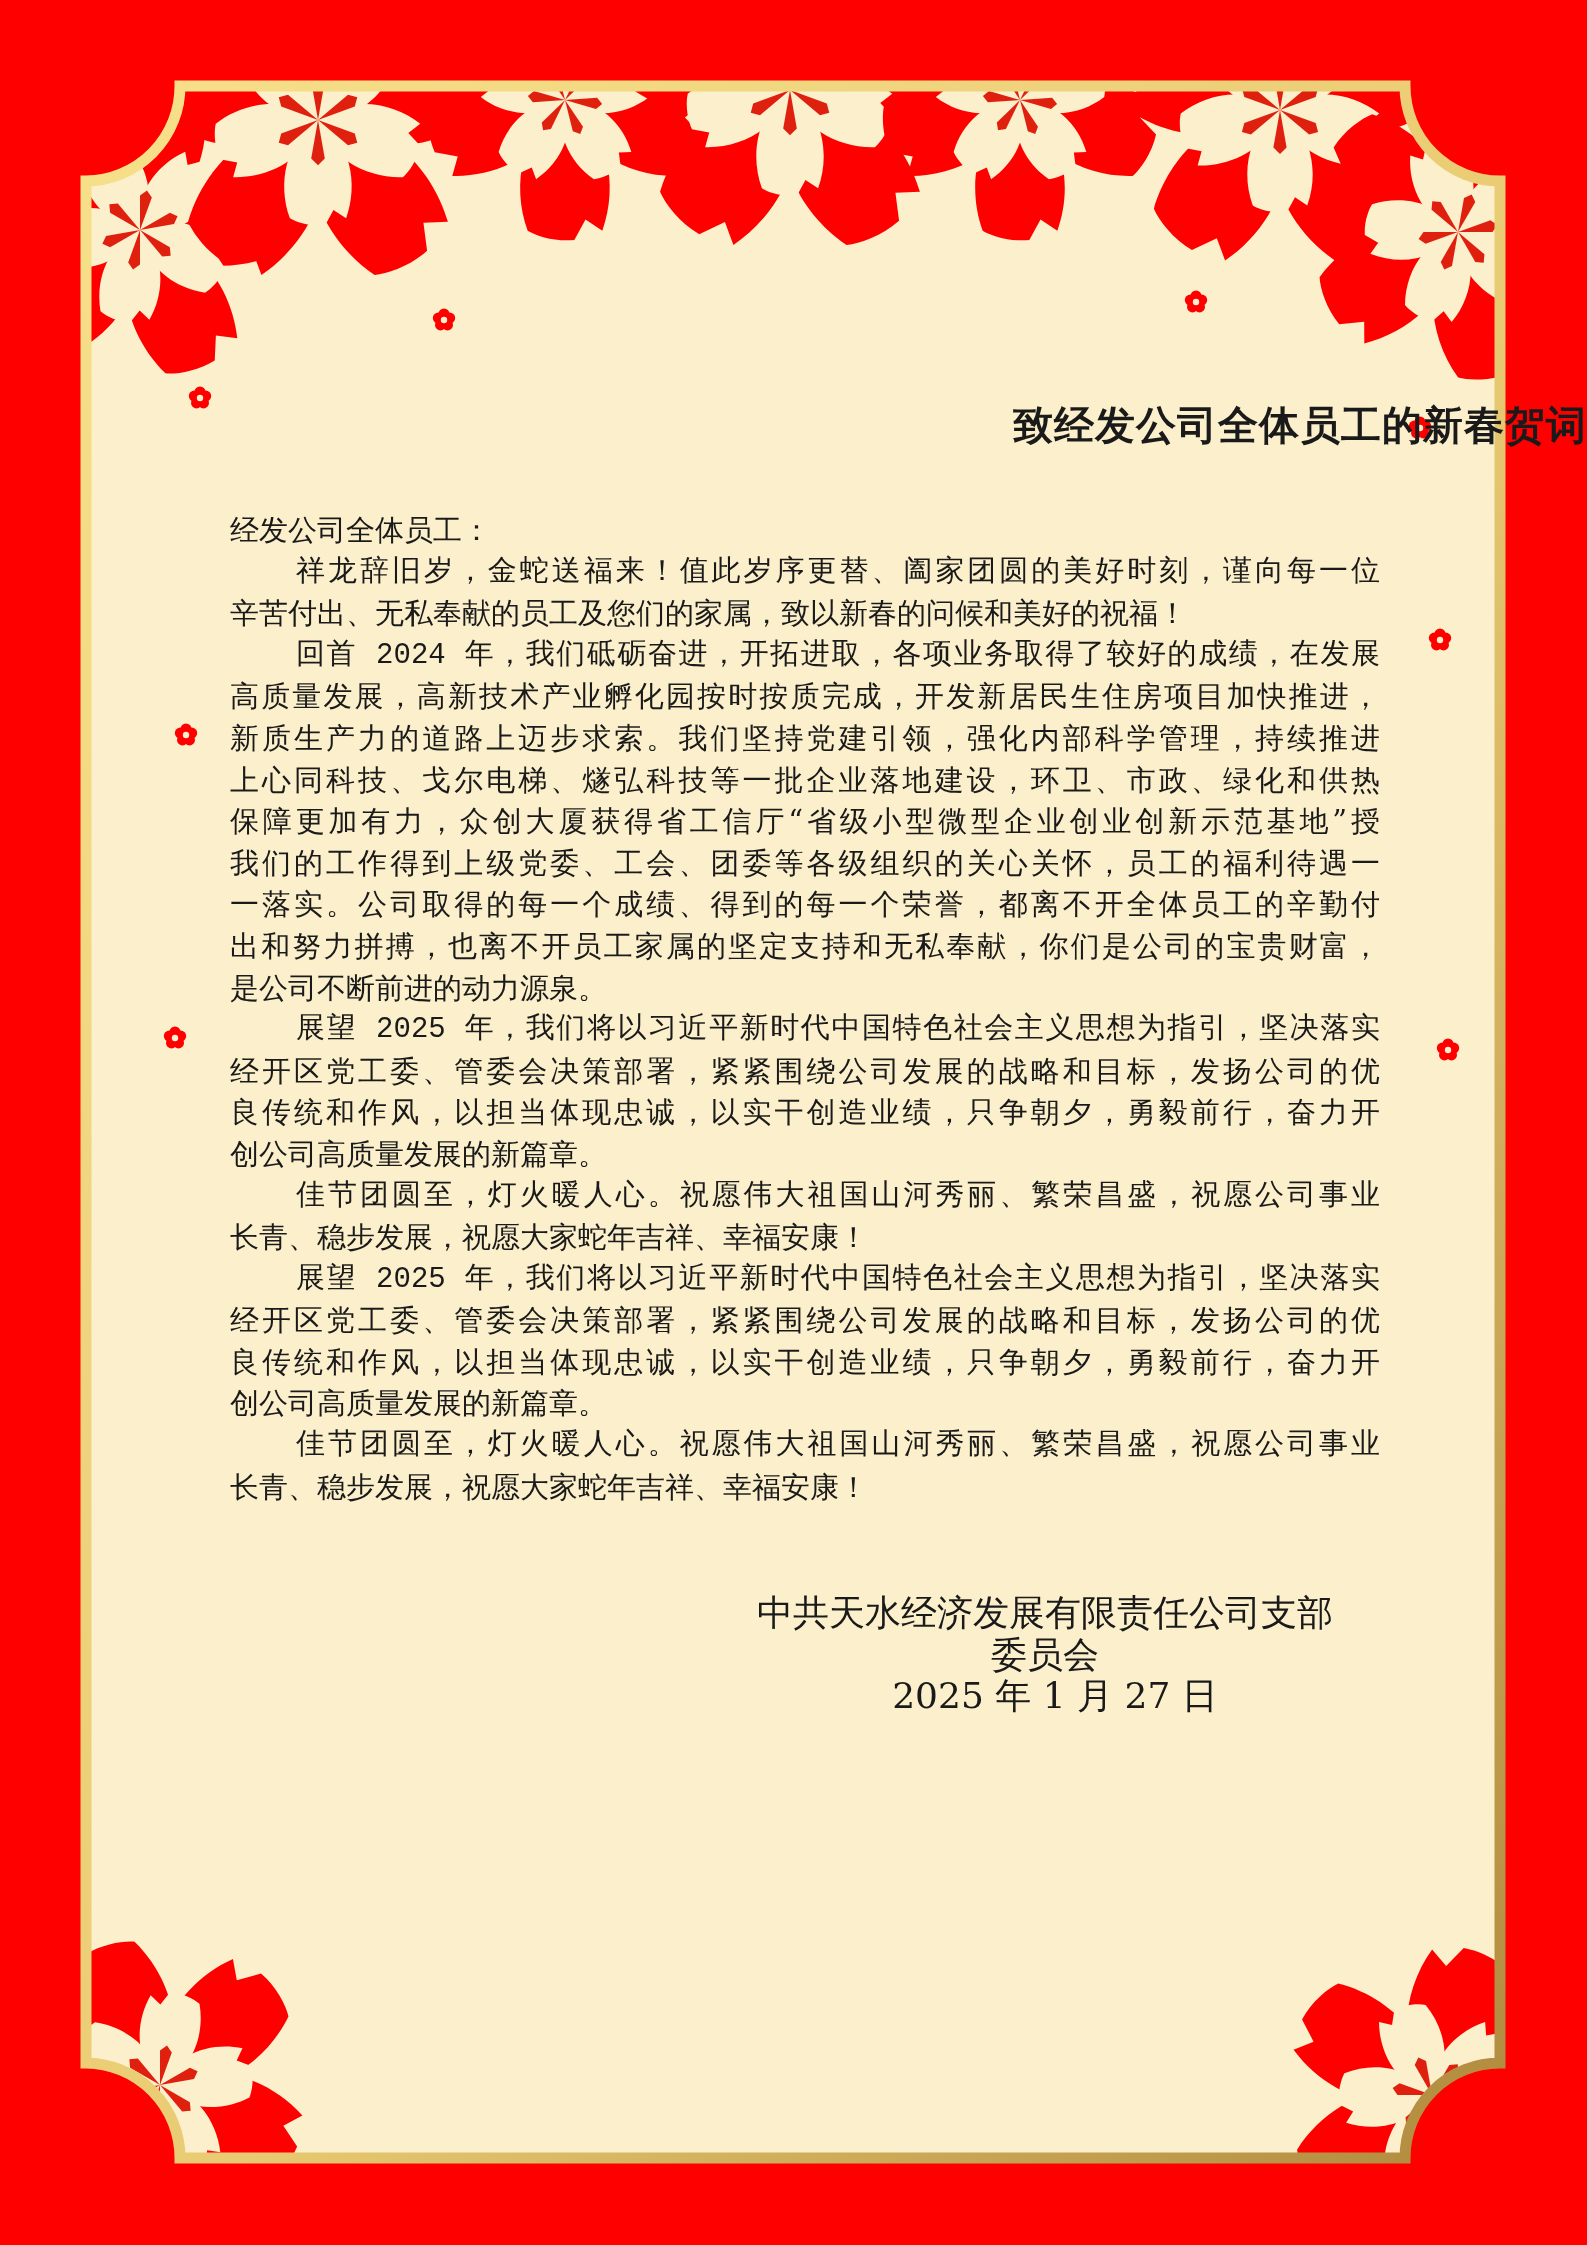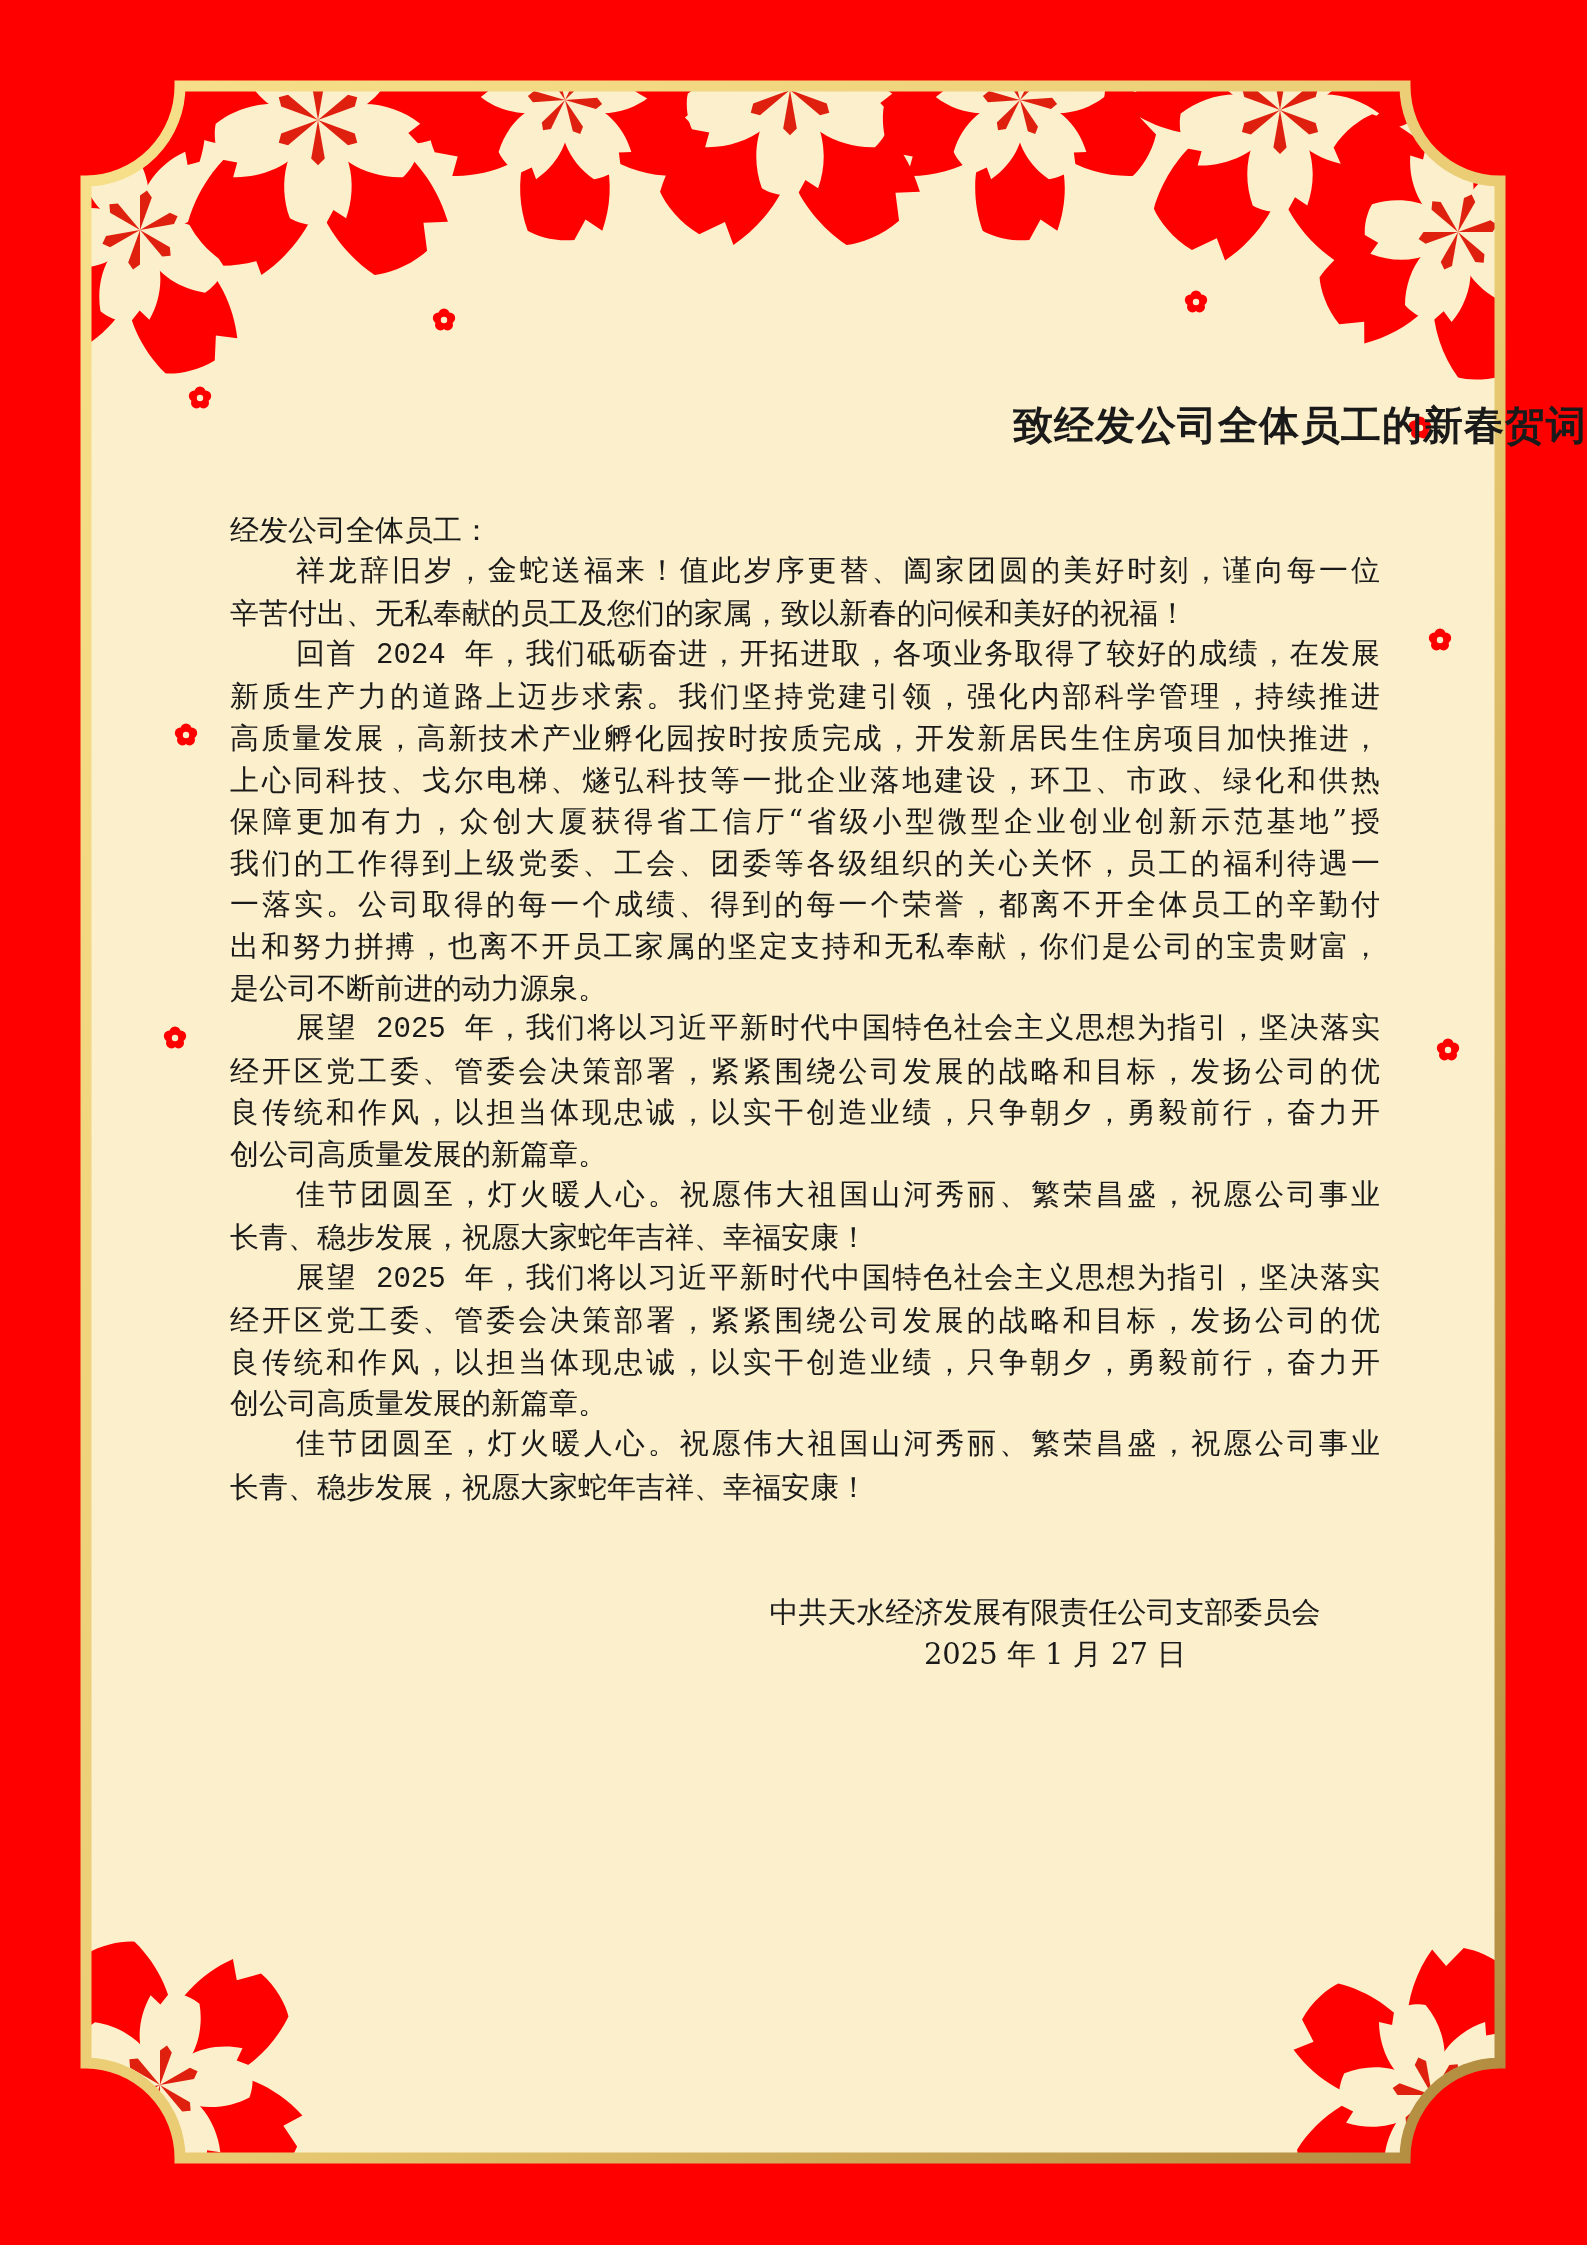--- a/index.html
+++ b/index.html
@@ -19,21 +19,21 @@
     font-size: 29px; color: #1a1a1a; line-height: 41.6px;
   }
   .line {
     display: block; white-space: nowrap; height: 41.6px;
     text-align: justify; text-align-last: justify;
   }
   .line.last { text-align-last: left; }
   .line.indent { padding-left: 66px; font-family: Liberation Mono, monospace; }
   .sign {
     position: absolute; top: 1592px; left: 740px; width: 610px;
-    font-size: 29px; color: #1a1a1a; line-height: 41.6px; text-align: center;
+    font-size: 36px; color: #1a1a1a; line-height: 41.6px; text-align: center;
   }
   .sign .s1 { display: block; }
   .sign .s2 { display: block; padding-left: 20px; }
   .sign .s3 { display: block; padding-left: 20px; }
 </style>
 </head>
 <body>
 
 <svg class="frame-svg" viewBox="0 0 1587 2245" xmlns="http://www.w3.org/2000/svg">
   <defs>
@@ -223,22 +223,22 @@
 </svg>
 
 <div class="title">致经发公司全体员工的新春贺词</div>
 
 <div class="body-text">
   <span class="line last">经发公司全体员工：</span>
   <div id="lines">
       <span class="line indent">祥龙辞旧岁，金蛇送福来！值此岁序更替、阖家团圆的美好时刻，谨向每一位</span>
       <span class="line last">辛苦付出、无私奉献的员工及您们的家属，致以新春的问候和美好的祝福！</span>
       <span class="line indent">回首 2024 年，我们砥砺奋进，开拓进取，各项业务取得了较好的成绩，在发展</span>
+      <span class="line">高质量发展，高新技术产业孵化园按时按质完成，开发新居民生住房项目加快推进，</span>
       <span class="line">新质生产力的道路上迈步求索。我们坚持党建引领，强化内部科学管理，持续推进</span>
-      <span class="line">高质量发展，高新技术产业孵化园按时按质完成，开发新居民生住房项目加快推进，</span>
       <span class="line">上心同科技、戈尔电梯、燧弘科技等一批企业落地建设，环卫、市政、绿化和供热</span>
       <span class="line">保障更加有力，众创大厦获得省工信厅“省级小型微型企业创业创新示范基地”授</span>
       <span class="line">我们的工作得到上级党委、工会、团委等各级组织的关心关怀，员工的福利待遇一</span>
       <span class="line">一落实。公司取得的每一个成绩、得到的每一个荣誉，都离不开全体员工的辛勤付</span>
       <span class="line">出和努力拼搏，也离不开员工家属的坚定支持和无私奉献，你们是公司的宝贵财富，</span>
       <span class="line last">是公司不断前进的动力源泉。</span>
       <span class="line indent">展望 2025 年，我们将以习近平新时代中国特色社会主义思想为指引，坚决落实</span>
       <span class="line">经开区党工委、管委会决策部署，紧紧围绕公司发展的战略和目标，发扬公司的优</span>
       <span class="line">良传统和作风，以担当体现忠诚，以实干创造业绩，只争朝夕，勇毅前行，奋力开</span>
       <span class="line last">创公司高质量发展的新篇章。</span>

